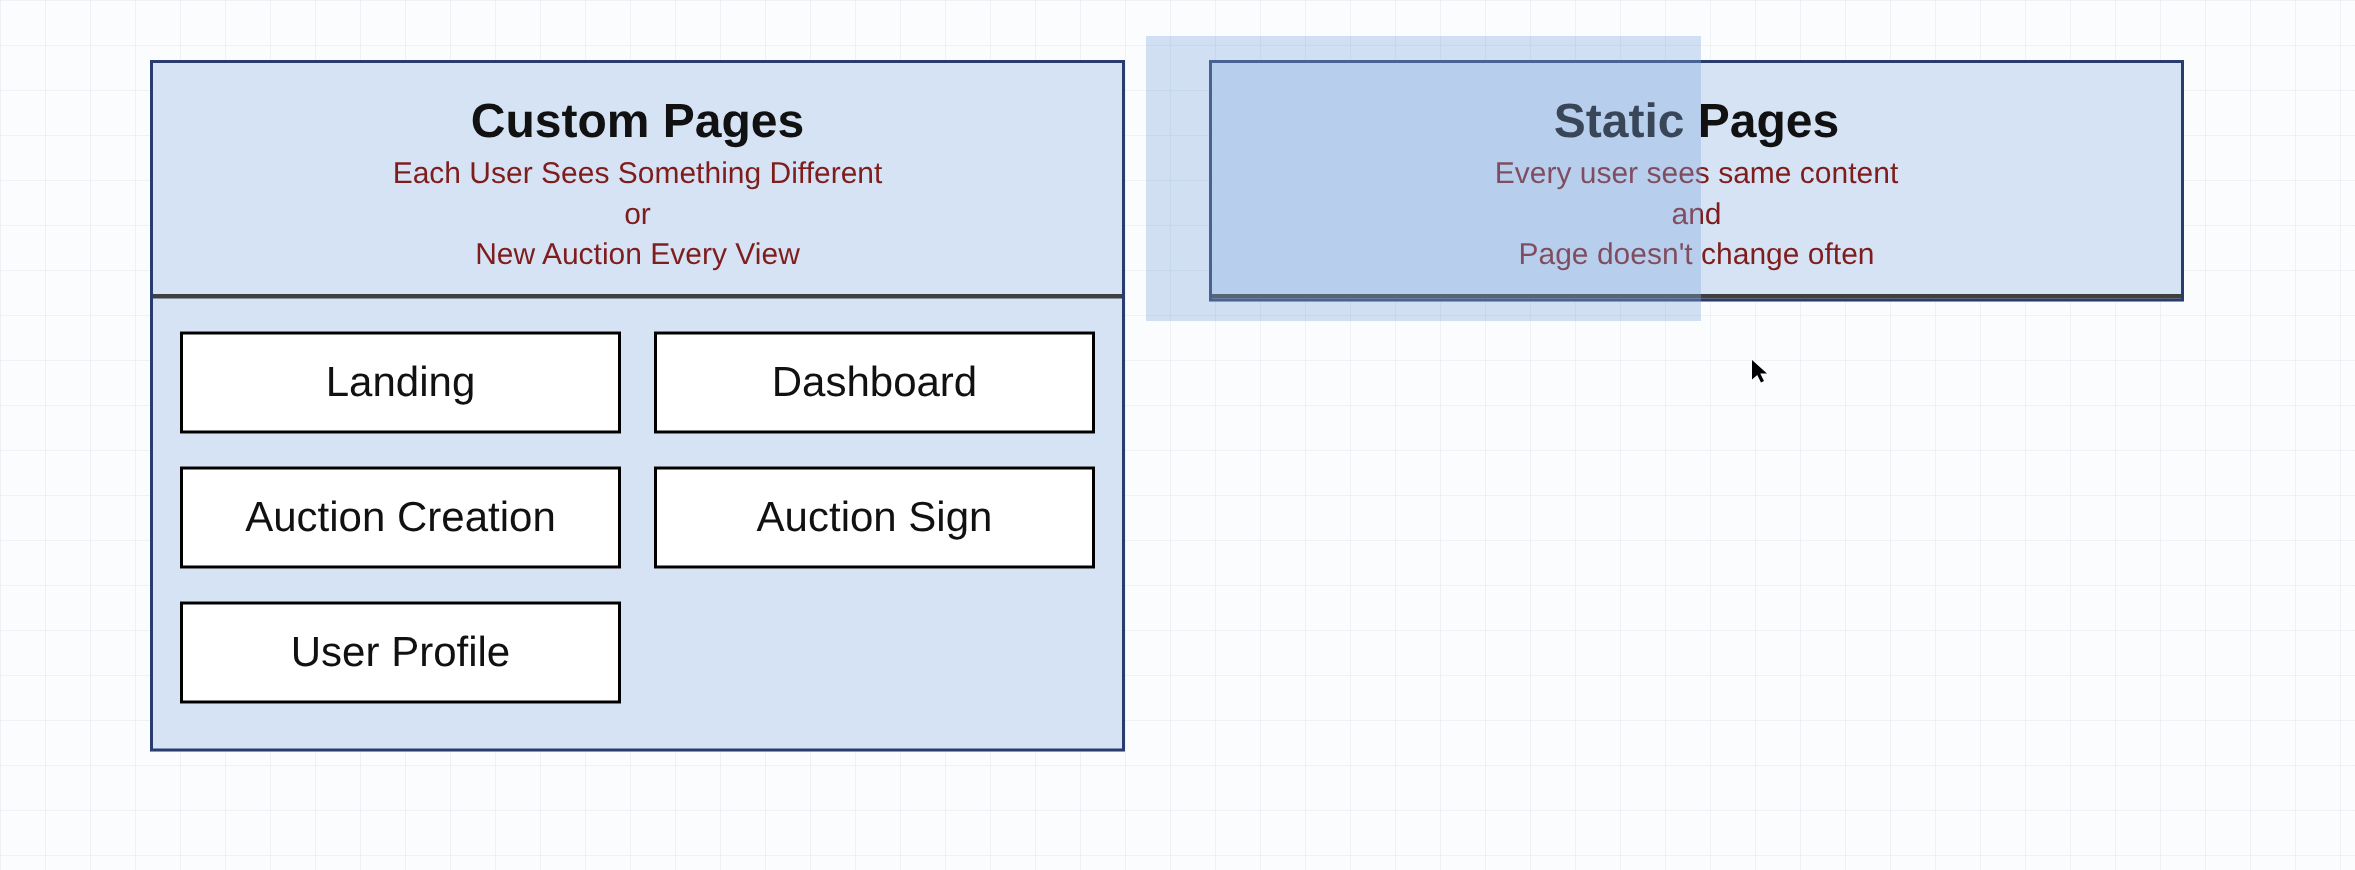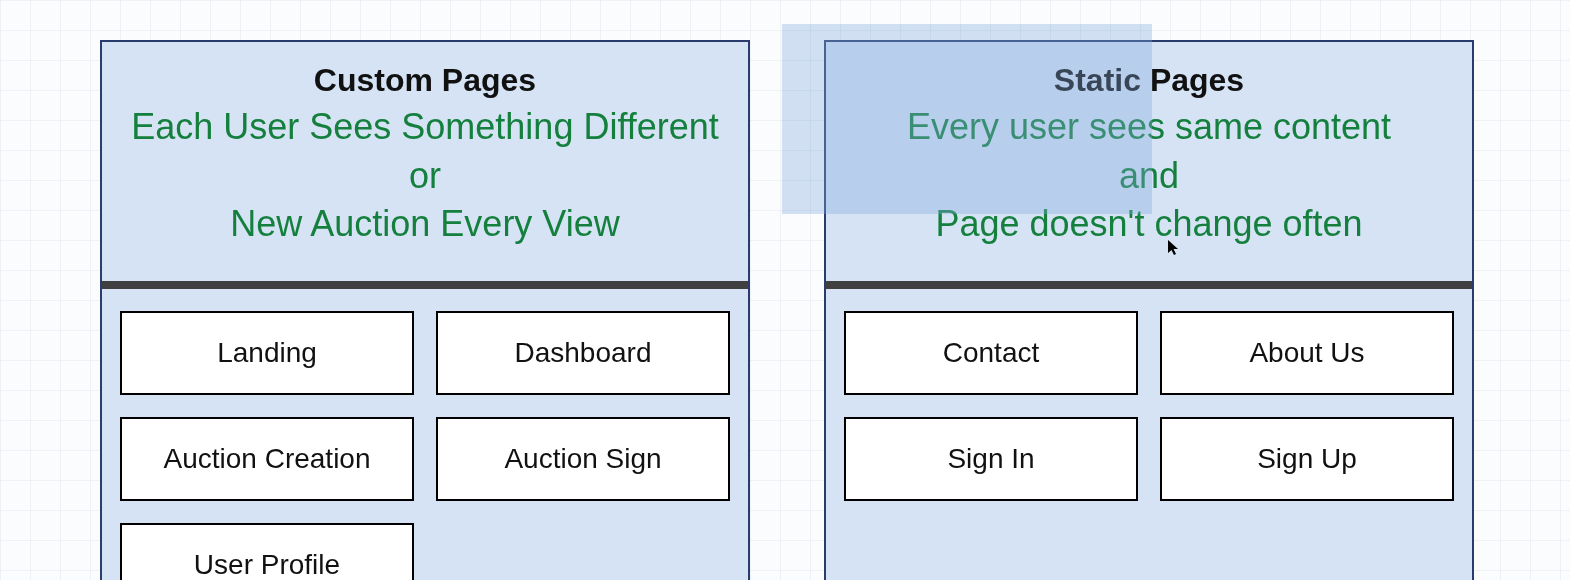--- a/index.html
+++ b/index.html
@@ -22,63 +22,63 @@
       position: absolute;
       top: 40px;
       width: 650px;
       border: 2px solid #2a3c6e;
       background: #d5e3f5;
     }
     .panel-left {
       left: 100px;
     }
     .panel-right {
-      left: 824px;
+      left: 806px;
     }
     .panel-header {
       text-align: center;
-      padding: 20px 16px 32px 16px;
-      border-bottom: 8px solid #404040;
+      padding: 20px 16px 12px 16px;
+      border-bottom: 3px solid #404040;
     }
     .panel-right .panel-header {
       position: relative;
     }
     .overlay-box {
       position: absolute;
       top: -18px;
       left: -44px;
       width: 370px;
       height: 190px;
       background: rgba(130,170,220,0.35);
       pointer-events: none;
     }
     .panel-title {
       font-size: 32px;
       font-weight: bold;
       color: #111;
       margin-bottom: 4px;
     }
     .panel-sub {
-      font-size: 36px;
-      color: #15803d;
+      font-size: 20px;
+      color: #7f1d1d;
       line-height: 1.35;
     }
     .panel-body {
       padding: 22px 18px 30px 18px;
       min-height: 298px;
     }
     .grid {
       display: grid;
       grid-template-columns: 1fr 1fr;
       gap: 22px 22px;
     }
     .chip {
       background: #ffffff;
       border: 2px solid #000;
-      height: 84px;
+      height: 68px;
       display: flex;
       align-items: center;
       justify-content: center;
       font-size: 28px;
       color: #111;
     }
     .cursor-icon {
       position: absolute;
       left: 1168px;
       top: 240px;
@@ -109,27 +109,19 @@
 </div>
 
 <div class="panel-wrap panel-right">
   <div class="panel-header">
     <div class="overlay-box"></div>
     <div class="panel-title">Static Pages</div>
     <div class="panel-sub">Every user sees same content</div>
     <div class="panel-sub">and</div>
     <div class="panel-sub">Page doesn't change often</div>
   </div>
-  <div class="panel-body">
-    <div class="grid">
-      <div class="chip">Contact</div>
-      <div class="chip">About Us</div>
-      <div class="chip">Sign In</div>
-      <div class="chip">Sign Up</div>
-    </div>
-  </div>
 </div>
 
 <span class="cursor-icon">
   <svg width="12" height="16" viewBox="0 0 12 16">
     <path d="M0 0 L0 13 L3.5 10 L6 15 L8 14 L5.5 9 L10 9 Z" fill="#000"></path>
   </svg>
 </span>
 
 </body></html>

